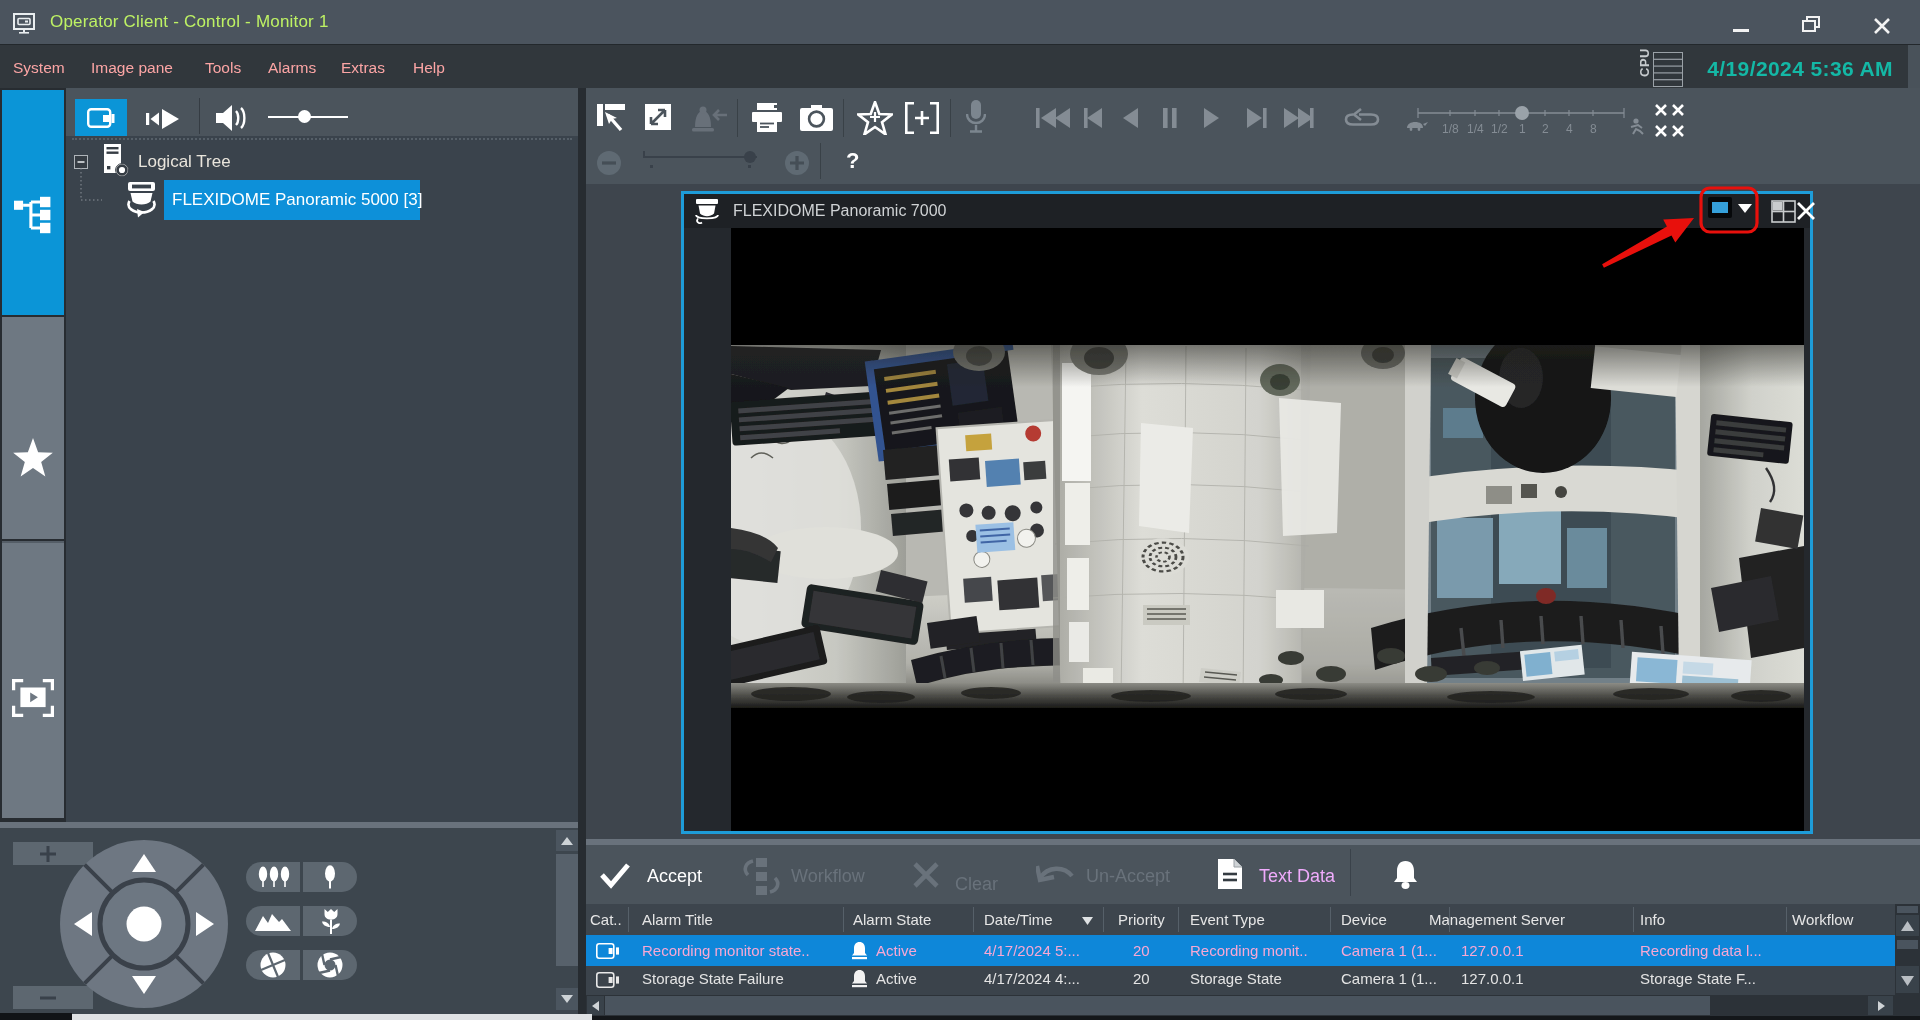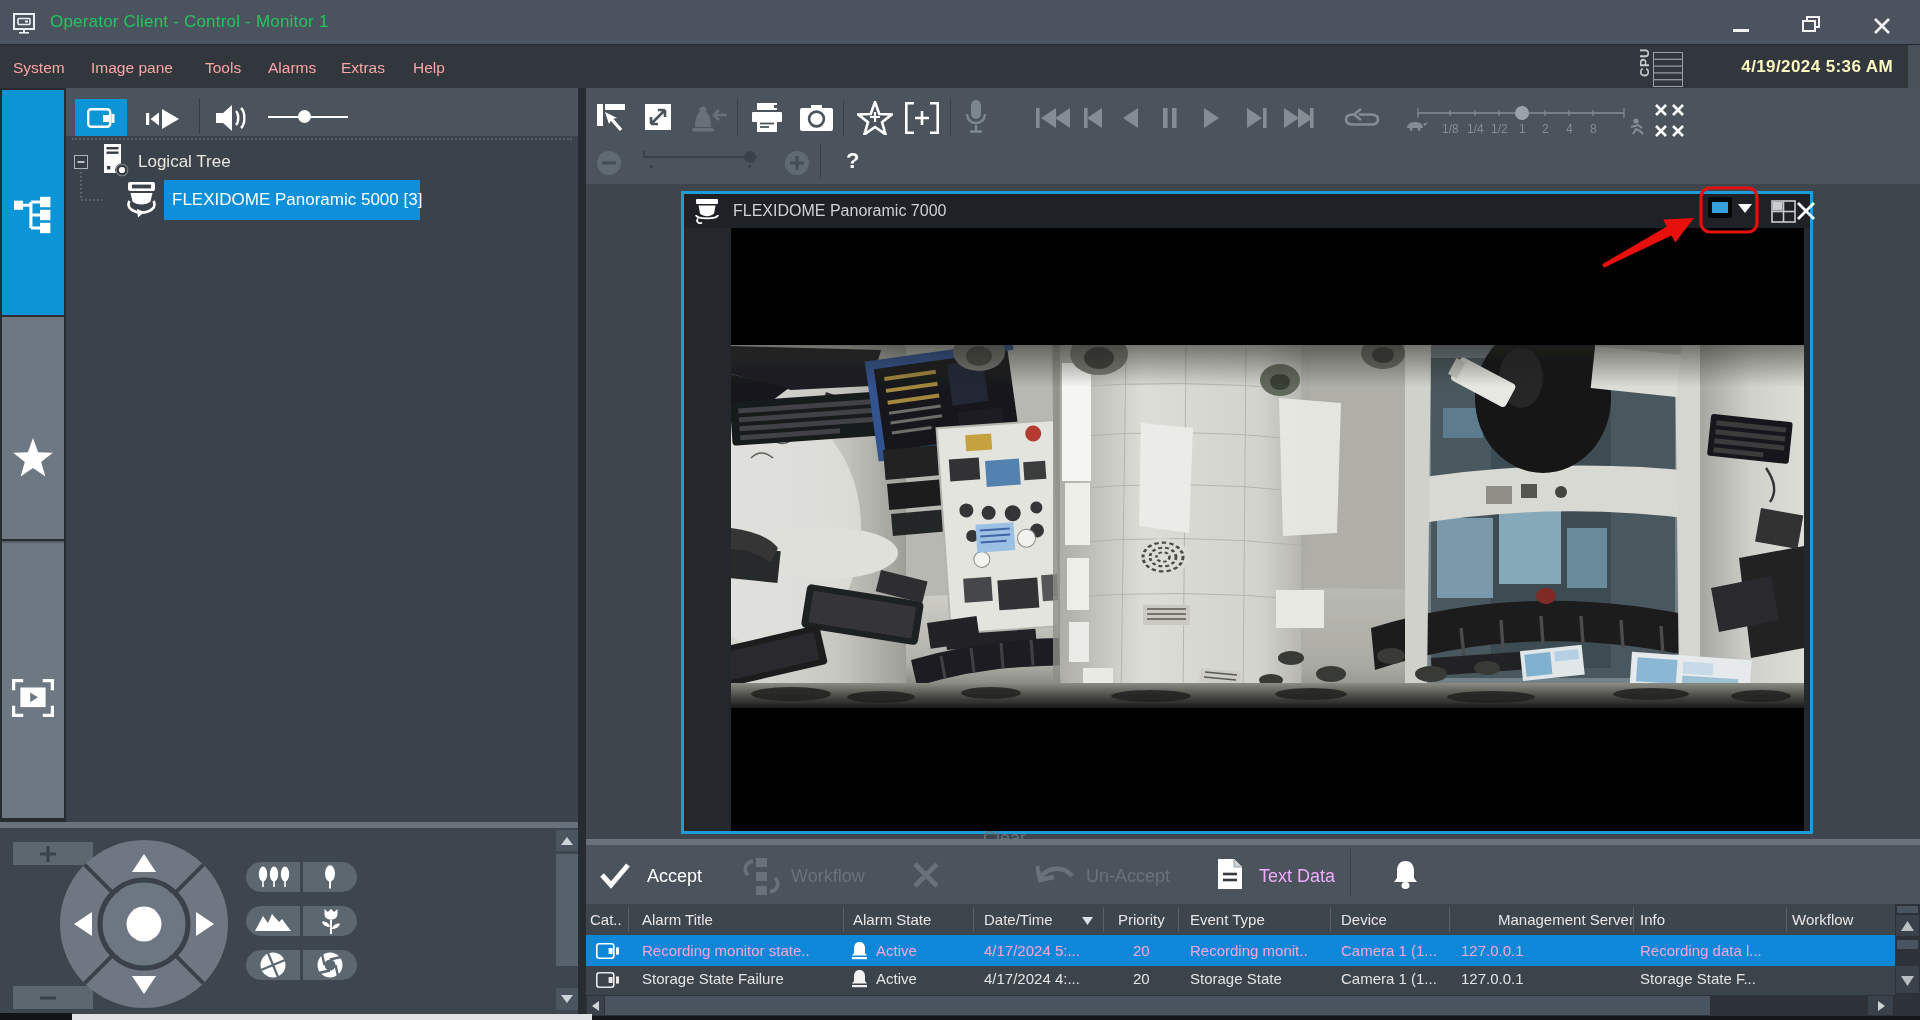--- a/index.html
+++ b/index.html
@@ -2,24 +2,24 @@
 <html><head>
 <meta charset="utf-8">
 <style>
 * { margin:0; padding:0; box-sizing:border-box; }
 html,body { width:1920px; height:1020px; overflow:hidden; background:#3e454d;
   font-family:"Liberation Sans",sans-serif; }
 .abs { position:absolute; }
 #stage { position:relative; width:1920px; height:1020px; }
 
 #titlebar { left:0; top:0; width:1920px; height:44px; background:#4b545e; }
-#titletxt { left:50px; top:12px; color:#22c55e; font-size:17px; letter-spacing:0.2px; }
+#titletxt { left:50px; top:12px; color:#bef264; font-size:17px; letter-spacing:0.2px; }
 #menubar { left:0; top:44px; width:1920px; height:44px; background:#31373c; border-top:1px solid #23282c;}
 .menuitem { position:absolute; top:59px; color:#fca5a5; font-size:15.5px; }
-#datetime { right:27px; top:57px; color:#fef9c3; font-size:17px; font-weight:bold; letter-spacing:0.4px; }
+#datetime { right:27px; top:57px; color:#14b8a6; font-size:21px; font-weight:bold; letter-spacing:0.4px; }
 
 #sidebar { left:0; top:88px; width:66px; height:734px; background:#272c31; }
 .sbsec { position:absolute; left:2px; width:62px; }
 
 #ltoolbar { left:66px; top:88px; width:512px; height:48px; background:#4b545c; }
 #tree { left:66px; top:136px; width:512px; height:686px; background:#3a434c; }
 #lsplit { left:0; top:822px; width:578px; height:6px; background:#69727c; }
 #ptz { left:0; top:828px; width:578px; height:192px; background:#3d464e; }
 #vsplit { left:578px; top:88px; width:8px; height:932px; background:#272c31; }
 
@@ -749,21 +749,21 @@
       <rect x="15" y="28" width="11" height="9"></rect>
     </g>
     <path d="M12 3 C4 5 2 12 7 17" fill="none" stroke="#69727b" stroke-width="3.6"></path>
     <path d="M29 34 C37 32 39 25 34 20" fill="none" stroke="#69727b" stroke-width="3.6"></path>
   </svg>
   <div class="abs" style="left:791px;top:866px;color:#69727b;font-size:18px;">Workflow</div>
 
   <svg class="abs" style="left:913px;top:862px;" width="26" height="26" viewBox="0 0 26 26">
     <path d="M2 2 L24 24 M24 2 L2 24" stroke="#69727b" stroke-width="4.6"></path>
   </svg>
-  <div class="abs" style="left:955px;top:828px;color:#69727b;font-size:18px;margin-left:28px;">Clear</div>
+  <div class="abs" style="left:955px;top:874px;color:#69727b;font-size:18px;">Clear</div>
 
   <svg class="abs" style="left:1036px;top:862px;" width="40" height="25" viewBox="0 0 40 25">
     <path d="M4 16 C12 4 28 4 36 14" fill="none" stroke="#69727b" stroke-width="4.4"></path>
     <path d="M1 4 L4 18 L18 15" fill="none" stroke="#69727b" stroke-width="4.4"></path>
   </svg>
   <div class="abs" style="left:1086px;top:866px;color:#69727b;font-size:18px;">Un-Accept</div>
 
   <svg class="abs" style="left:1217px;top:858px;" width="26" height="32" viewBox="0 0 26 32">
     <path d="M1 1 H17 L25 9 V31 H1 Z" fill="#fff"></path>
     <path d="M17 1 L17 9 L25 9" fill="#cfd3d6" stroke="#9aa0a5" stroke-width="1"></path>
@@ -784,21 +784,21 @@
   <div class="hcell" style="left:590px;top:911px;">Cat..</div>
   <div class="hcell" style="left:642px;top:911px;">Alarm Title</div>
   <div class="hcell" style="left:853px;top:911px;">Alarm State</div>
   <div class="hcell" style="left:984px;top:911px;">Date/Time</div>
   <svg class="abs" style="left:1082px;top:917px;" width="11" height="8" viewBox="0 0 11 8">
       <path d="M0 0 H11 L5.5 8 Z" fill="#dfe2e4"></path>
     </svg>
   <div class="hcell" style="left:1118px;top:911px;">Priority</div>
   <div class="hcell" style="left:1190px;top:911px;">Event Type</div>
   <div class="hcell" style="left:1341px;top:911px;">Device</div>
-  <div class="hcell" style="left:1498px;top:911px;text-align:right;">Management Server</div>
+  <div class="hcell" style="left:1429px;top:911px;text-align:right;">Management Server</div>
   <div class="hcell" style="left:1640px;top:911px;">Info</div>
   <div class="hcell" style="left:1792px;top:911px;">Workflow</div>
   <div class="cdiv" style="left:628px;top:907px;"></div>
   <div class="cdiv" style="left:843px;top:907px;"></div>
   <div class="cdiv" style="left:973px;top:907px;"></div>
   <div class="cdiv" style="left:1103px;top:907px;"></div>
   <div class="cdiv" style="left:1178px;top:907px;"></div>
   <div class="cdiv" style="left:1330px;top:907px;"></div>
   <div class="cdiv" style="left:1449px;top:907px;"></div>
   <div class="cdiv" style="left:1633px;top:907px;"></div>

